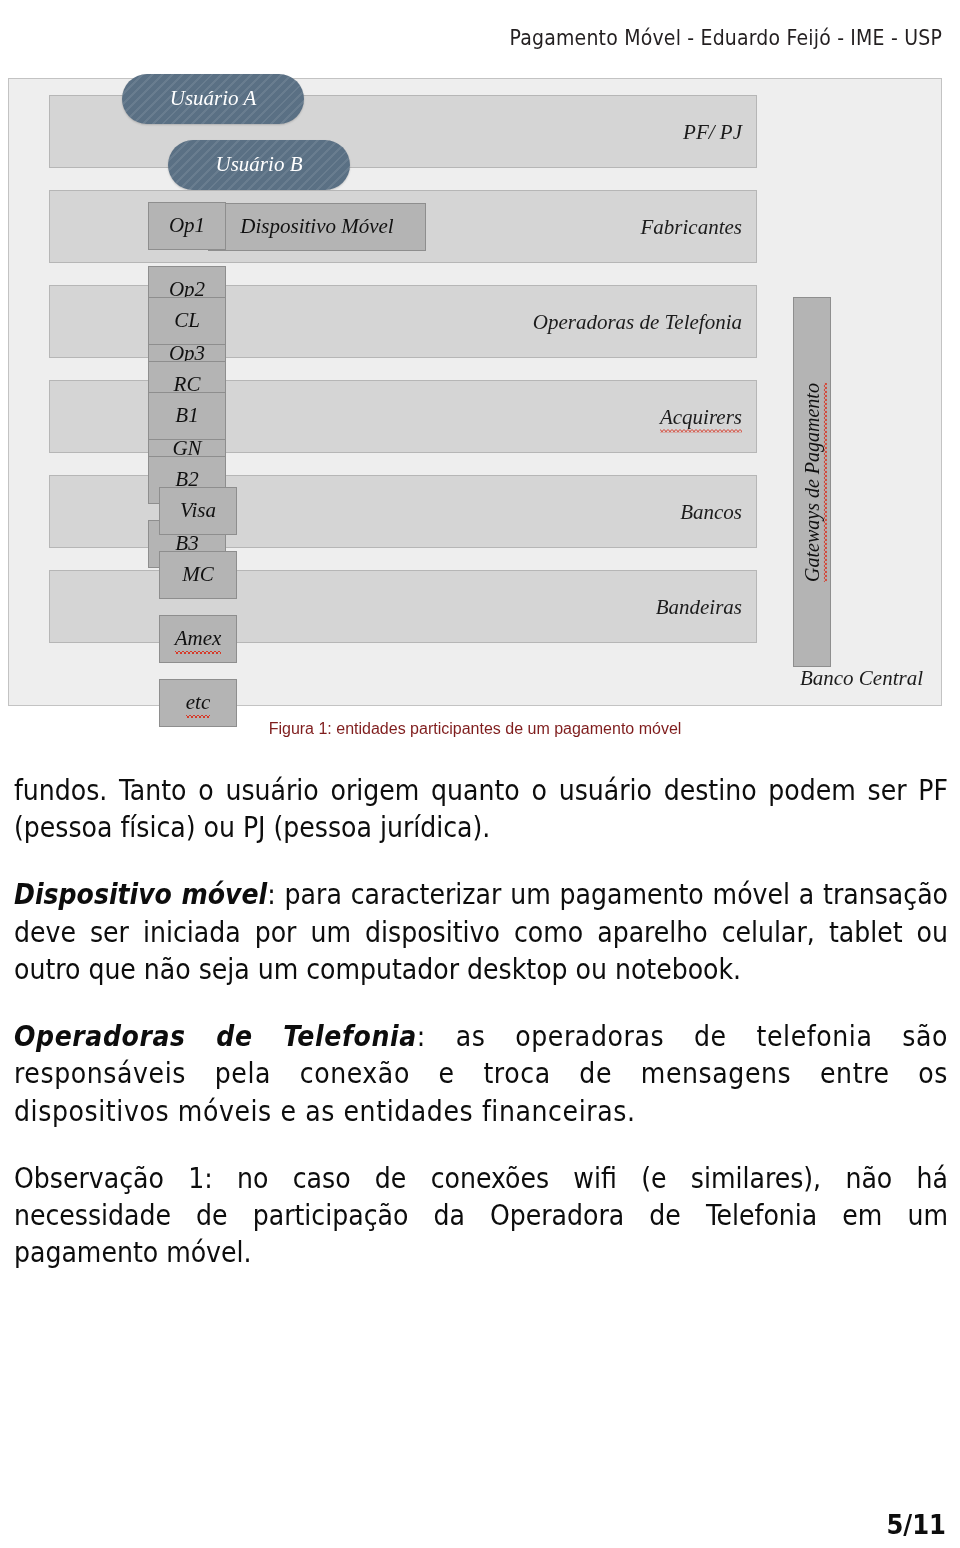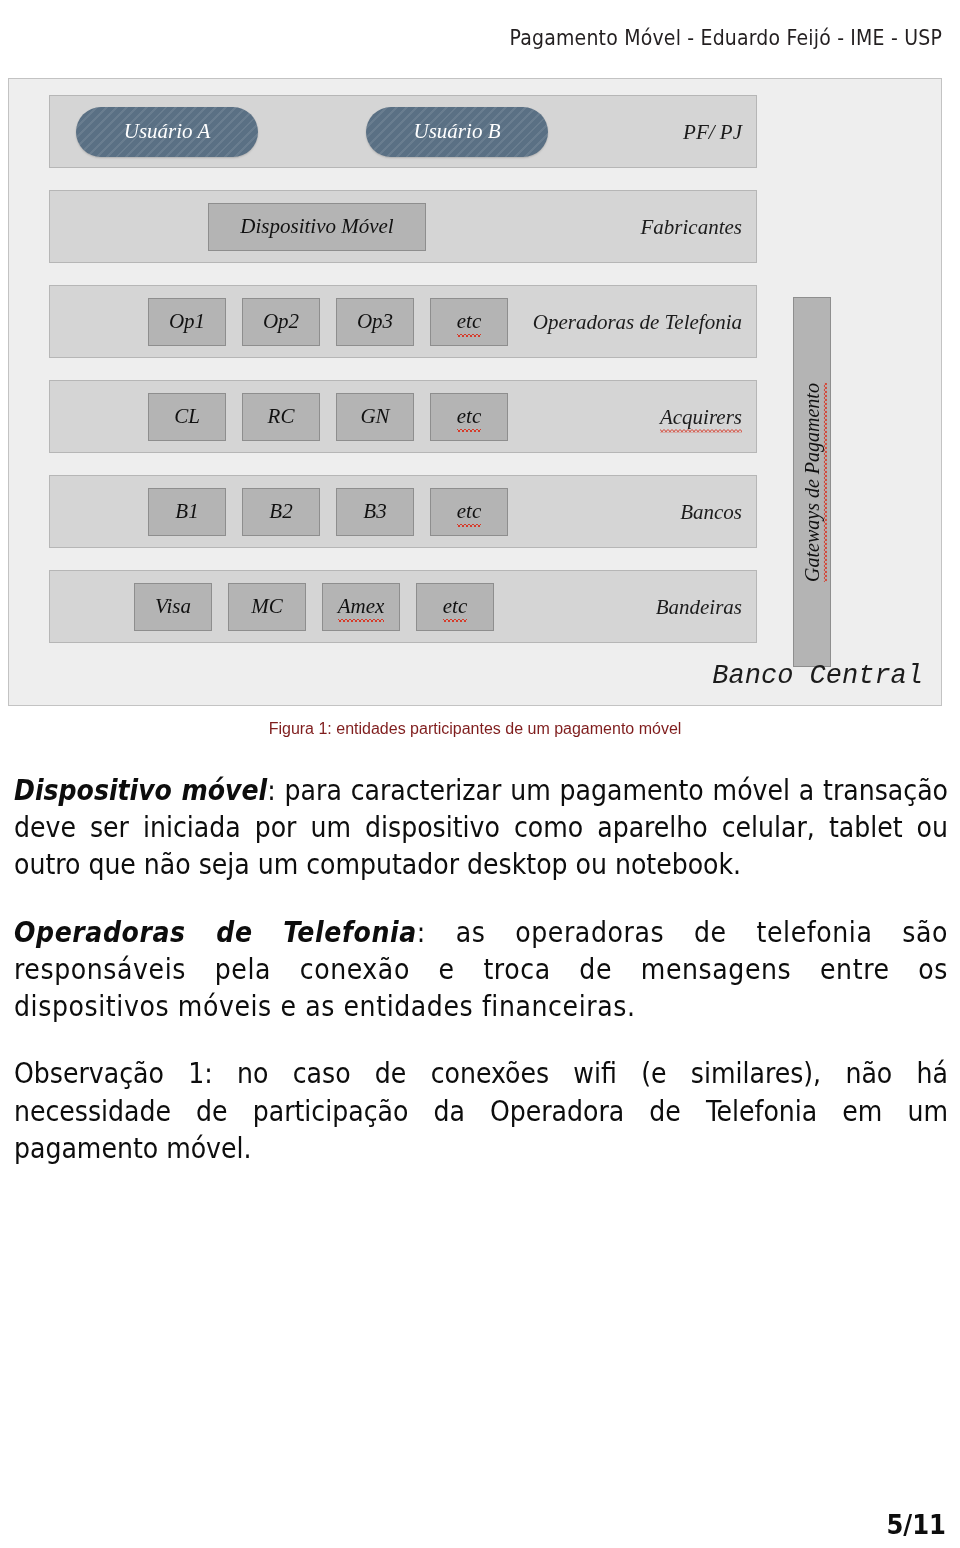--- a/index.html
+++ b/index.html
@@ -140,20 +140,21 @@
     height: 48px;
   }
   .gbox.wide { width: 218px; }
   .gbox.small { width: 78px; }
 
   .row-items {
     position: absolute;
     display: flex;
     align-items: center;
     gap: 16px;
+    flex-direction: column;
   }
 
   
   .gateways-bar {
     position: absolute;
     right: 110px;
     top: 218px;
     width: 38px;
     height: 370px;
     box-sizing: border-box;
@@ -169,23 +170,23 @@
     font-family: "Liberation Serif", "DejaVu Serif", serif;
     font-style: italic;
     font-size: 20px;
     color: #111111;
   }
 
   .banco-central {
     position: absolute;
     right: 18px;
     bottom: 14px;
-    font-family: Liberation Mono, monospace;
-    font-style: italic;
-    font-size: 27px;
+    font-family: Liberation Serif, serif;
+    font-style: italic;
+    font-size: 21px;
     color: #1c1c1c;
     white-space: nowrap;
   }
 
   .fig-caption {
     width: 934px;
     text-align: center;
     margin-top: 14px;
     font-family: "Liberation Sans", sans-serif;
     font-size: 16px;
@@ -308,21 +309,21 @@
             <span>B3</span>
           </div>
           <div class="gbox small">
             <span class="sq">etc</span>
           </div>
         </div>
         <div class="row-label">Bancos</div>
       </div>
 
       <div class="d-row">
-        <div class="row-items" style="left:84px;text-align:center;">
+        <div class="row-items" style="left:109px;text-align:center;">
           <div class="gbox small">
             <span>Visa</span>
           </div>
           <div class="gbox small">
             <span>MC</span>
           </div>
           <div class="gbox small">
             <span class="sq">Amex</span>
           </div>
           <div class="gbox small">
@@ -341,20 +342,21 @@
     </div>
 
     <div class="banco-central">Banco Central</div>
   </div>
 
   <div class="fig-caption">Figura 1: entidades  participantes de um pagamento móvel</div>
 </div>
 
 <div class="body-text">
 
+  <p class="para"><span>fundos. Tanto o usuário origem quanto o usuário destino podem ser PF (pessoa física) ou PJ (pessoa jurídica).</span></p>
 
   <p class="para"><span class="lead">Dispositivo móvel</span><span>: para caracterizar um pagamento móvel a transação deve ser iniciada por um dispositivo como aparelho celular, tablet ou outro que não seja um computador desktop ou notebook.</span></p>
 
   <p class="para spaced"><span class="lead">Operadoras de Telefonia</span><span>: as operadoras de telefonia são responsáveis pela conexão e troca de mensagens entre os dispositivos móveis e as entidades financeiras.</span></p>
 
   <p class="para"><span>Observação 1: no caso de conexões wifi (e similares), não há necessidade de participação da Operadora de Telefonia em um pagamento móvel.</span></p>
 
 </div>
 
 <div class="page-number">5/11</div>

